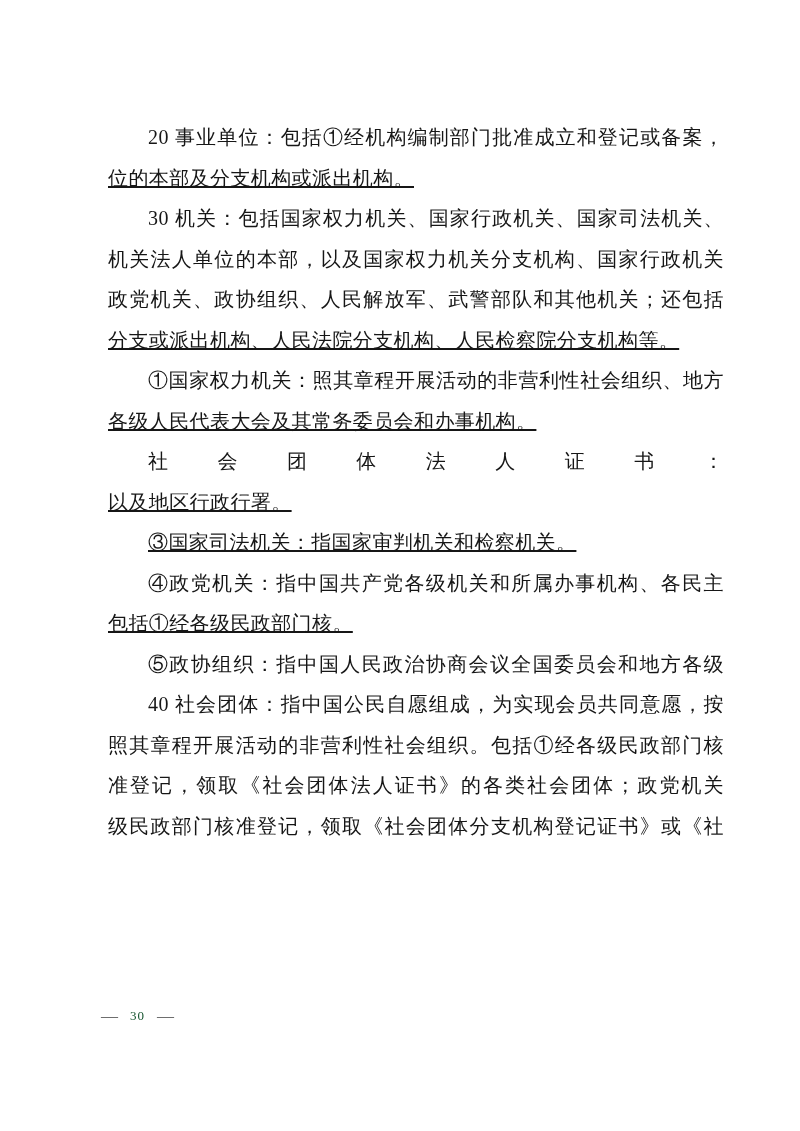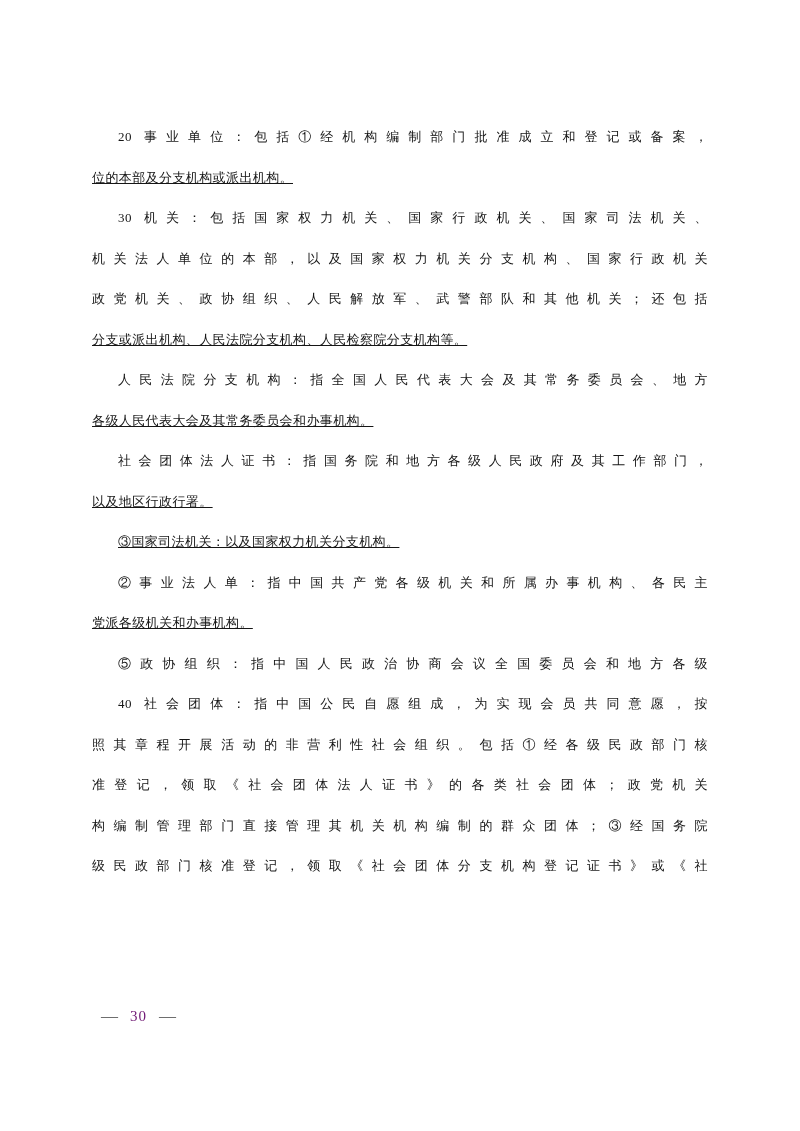--- a/index.html
+++ b/index.html
@@ -13,24 +13,24 @@
   }
   .page {
     position: relative;
     width: 800px;
     height: 1131px;
     background: #ffffff;
     color: #161616;
   }
   .doc-body {
     position: absolute;
-    left: 92px;
+    left: 108px;
     top: 117px;
     width: 616px;
-    font-size: 13px;
+    font-size: 20px;
     line-height: 40.5px;
     letter-spacing: 0.4px;
   }
   .para { margin: 0; padding: 0; }
   .text-line {
     height: 40.5px;
     line-height: 40.5px;
     overflow: hidden;
     text-align: justify;
     text-align-last: justify;
@@ -50,63 +50,62 @@
     font-size: 17px;
     line-height: 22px;
     color: #1a1a1a;
   }
   .footer .dash {
     color: #555555;
     font-size: 17px;
   }
   .footer .pagenum {
     margin: 0 12px;
-    font-size: 15px;
+    font-size: 13px;
     letter-spacing: 1px;
-    color: #701a75;
+    color: #14532d;
   }
 </style>
 </head>
 <body>
 
 <div class="page">
   <div class="doc-body">
       <div class="para">
         <div class="text-line indent">20 事业单位：包括①经机构编制部门批准成立和登记或备案，</div>
         <div class="text-line para-end">位的本部及分支机构或派出机构。</div>
       </div>
       <div class="para">
         <div class="text-line indent">30 机关：包括国家权力机关、国家行政机关、国家司法机关、</div>
         <div class="text-line">机关法人单位的本部，以及国家权力机关分支机构、国家行政机关</div>
         <div class="text-line">政党机关、政协组织、人民解放军、武警部队和其他机关；还包括</div>
         <div class="text-line para-end">分支或派出机构、人民法院分支机构、人民检察院分支机构等。</div>
       </div>
       <div class="para">
-        <div class="text-line indent">人民法院分支机构：指全国人民代表大会及其常务委员会、地方</div>
+        <div class="text-line indent">①国家权力机关：照其章程开展活动的非营利性社会组织、地方</div>
         <div class="text-line para-end">各级人民代表大会及其常务委员会和办事机构。</div>
       </div>
       <div class="para">
         <div class="text-line indent">社会团体法人证书：指国务院和地方各级人民政府及其工作部门，</div>
         <div class="text-line para-end">以及地区行政行署。</div>
       </div>
       <div class="para">
-        <div class="text-line indent para-end">③国家司法机关：以及国家权力机关分支机构。</div>
+        <div class="text-line indent para-end">③国家司法机关：指国家审判机关和检察机关。</div>
       </div>
       <div class="para">
-        <div class="text-line indent">②事业法人单：指中国共产党各级机关和所属办事机构、各民主</div>
-        <div class="text-line para-end">党派各级机关和办事机构。</div>
+        <div class="text-line indent">④政党机关：指中国共产党各级机关和所属办事机构、各民主</div>
+        <div class="text-line para-end">包括①经各级民政部门核。</div>
       </div>
       <div class="para">
         <div class="text-line indent">⑤政协组织：指中国人民政治协商会议全国委员会和地方各级</div>
       </div>
       <div class="para">
         <div class="text-line indent">40 社会团体：指中国公民自愿组成，为实现会员共同意愿，按</div>
         <div class="text-line">照其章程开展活动的非营利性社会组织。包括①经各级民政部门核</div>
         <div class="text-line">准登记，领取《社会团体法人证书》的各类社会团体；政党机关</div>
-        <div class="text-line">构编制管理部门直接管理其机关机构编制的群众团体；③经国务院</div>
         <div class="text-line">级民政部门核准登记，领取《社会团体分支机构登记证书》或《社</div>
       </div>
     </div>
   <div class="footer">
     <span class="dash">—</span>
     <span class="pagenum">30</span>
     <span class="dash">—</span>
   </div>
 </div>
 

